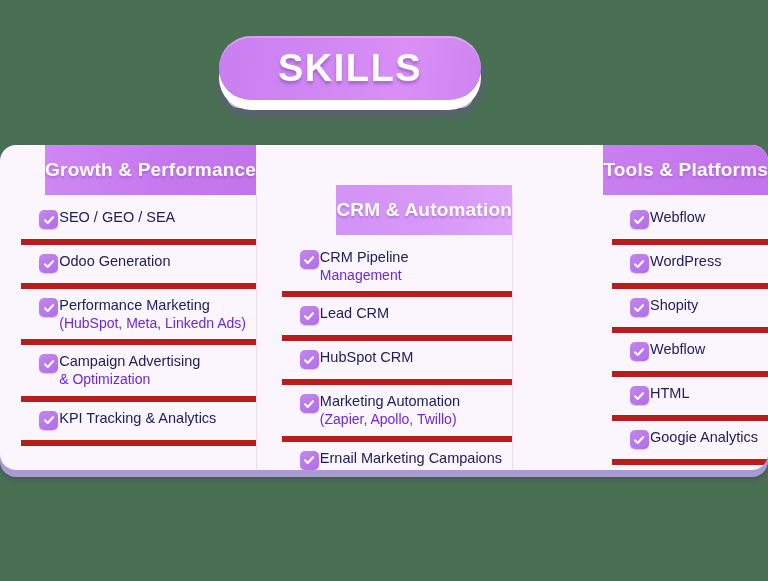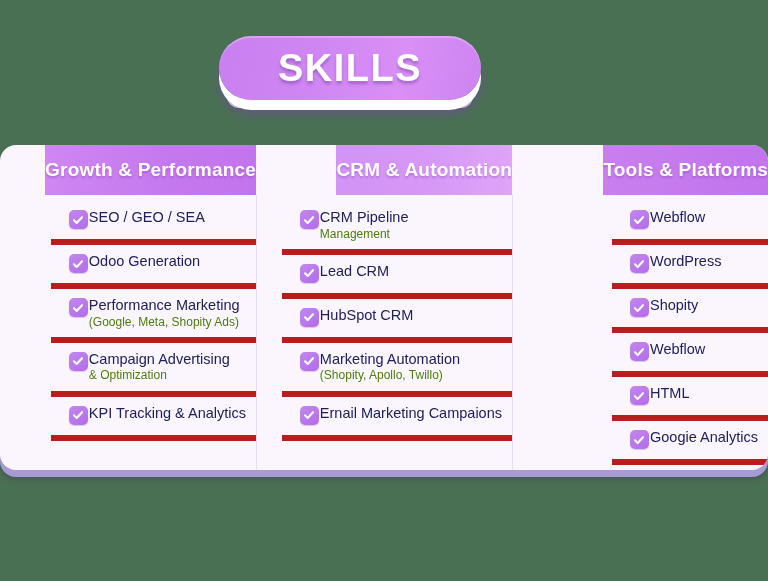--- a/index.html
+++ b/index.html
@@ -93,21 +93,21 @@
   }
 
   .column-header {
     height: 50px;
     display: flex;
     align-items: center;
     justify-content: center;
     flex: 0 0 auto;
   }
   .column-header.c0 { background: linear-gradient(90deg, #cf87f3 0%, #c579ee 55%, #c274ec 100%); }
-  .column-header.c1 { background: linear-gradient(90deg, #d294f5 0%, #d697f6 50%, #dea4f8 100%); }
+  .column-header.c1 { background: linear-gradient(90deg, #d294f5 0%, #d697f6 50%, #dea4f8 100%); margin-top: 40px; }
   .column-header.c2 { background: linear-gradient(90deg, #c97fef 0%, #c478ed 60%, #c274ec 100%); }
 
   .column-header-title {
     font-size: 19px;
     font-weight: bold;
     color: #ffffff;
     letter-spacing: 0.2px;
     text-shadow: 0 2px 2px rgba(120, 60, 170, 0.35);
     white-space: nowrap;
   }
@@ -145,22 +145,22 @@
 
   .skill-text {
     min-width: 0;
   }
   .skill-label {
     font-size: 14.5px;
     color: #20205c;
     line-height: 1.28;
   }
   .skill-sub {
-    font-size: 12px;
-    color: #4d7c0f;
+    font-size: 14px;
+    color: #6d28d9;
     line-height: 1.28;
   }
 </style>
 </head>
 <body>
 
 <div id="skills-badge-wrap">
   <div id="skills-badge">
     <span id="skills-text">SKILLS</span>
   </div>
@@ -193,21 +193,21 @@
           </div>
         </div>
         <div class="skill-item">
           <span class="check-icon">
             <svg width="12" height="12" viewBox="0 0 12 12" aria-hidden="true">
               <path d="M2 6.3 L4.7 9 L10 3.2" fill="none" stroke="#ffffff" stroke-width="2.1" stroke-linecap="round" stroke-linejoin="round"></path>
             </svg>
           </span>
           <div class="skill-text">
             <div class="skill-label">Performance Marketing</div>
-            <div class="skill-sub">(Google, Meta, Shopity Ads)</div>
+            <div class="skill-sub">(HubSpot, Meta, Linkedn Ads)</div>
           </div>
         </div>
         <div class="skill-item">
           <span class="check-icon">
             <svg width="12" height="12" viewBox="0 0 12 12" aria-hidden="true">
               <path d="M2 6.3 L4.7 9 L10 3.2" fill="none" stroke="#ffffff" stroke-width="2.1" stroke-linecap="round" stroke-linejoin="round"></path>
             </svg>
           </span>
           <div class="skill-text">
             <div class="skill-label">Campaign Advertising</div>
@@ -263,21 +263,21 @@
           </div>
         </div>
         <div class="skill-item">
           <span class="check-icon">
             <svg width="12" height="12" viewBox="0 0 12 12" aria-hidden="true">
               <path d="M2 6.3 L4.7 9 L10 3.2" fill="none" stroke="#ffffff" stroke-width="2.1" stroke-linecap="round" stroke-linejoin="round"></path>
             </svg>
           </span>
           <div class="skill-text">
             <div class="skill-label">Marketing Automation</div>
-            <div class="skill-sub">(Shopity, Apollo, Twillo)</div>
+            <div class="skill-sub">(Zapier, Apollo, Twillo)</div>
           </div>
         </div>
         <div class="skill-item">
           <span class="check-icon">
             <svg width="12" height="12" viewBox="0 0 12 12" aria-hidden="true">
               <path d="M2 6.3 L4.7 9 L10 3.2" fill="none" stroke="#ffffff" stroke-width="2.1" stroke-linecap="round" stroke-linejoin="round"></path>
             </svg>
           </span>
           <div class="skill-text">
             <div class="skill-label">Ernail Marketing Campaions</div>

